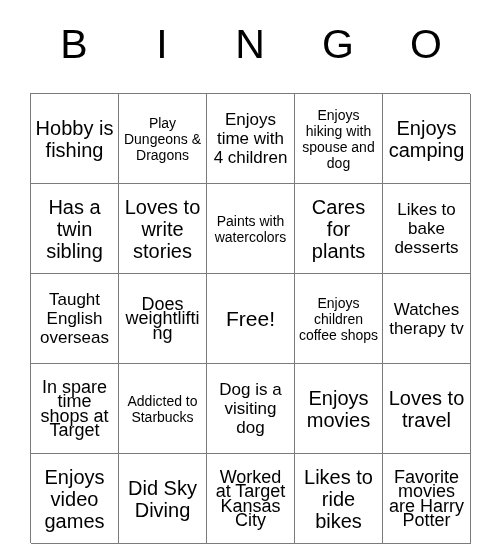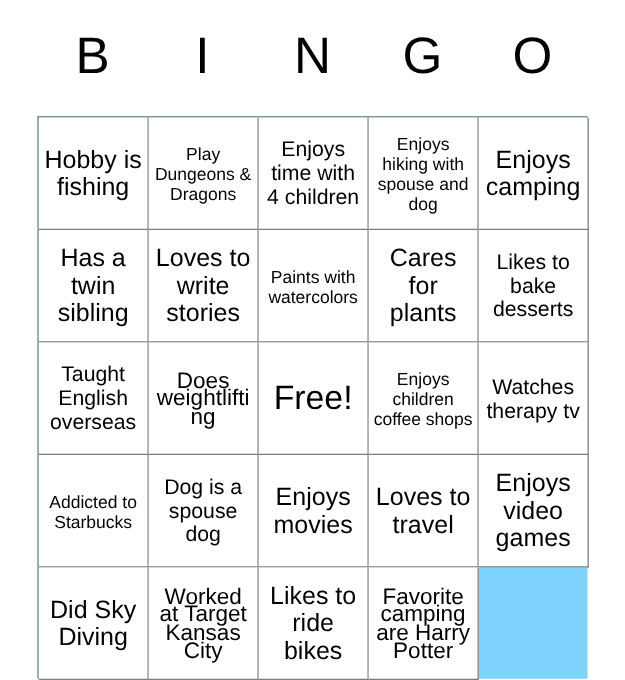--- a/index.html
+++ b/index.html
@@ -77,21 +77,21 @@
   .cell-text {
     display: block;
     width: 100%;
     text-align: center;
     color: #000000;
     word-wrap: break-word;
     hyphens: none;
   }
 
   
-  .fs-xl  { font-size: 27px; line-height: 29px; }
+  .fs-xl  { font-size: 21px; line-height: 29px; }
   .fs-lg  { font-size: 20px; line-height: 22px; }
   .fs-md  { font-size: 17px; line-height: 19px; }
   .fs-sm  { font-size: 14px; line-height: 16px; }
   .fs-xs  { font-size: 18px; line-height: 14.5px; }
 </style>
 </head>
 <body>
 
 <div class="card">
 
@@ -143,41 +143,44 @@
       <div class="bingo-cell">
         <span class="cell-text fs-xl">Free!</span>
       </div>
       <div class="bingo-cell">
         <span class="cell-text fs-sm">Enjoys children coffee shops</span>
       </div>
       <div class="bingo-cell">
         <span class="cell-text fs-md">Watches therapy tv</span>
       </div>
       <div class="bingo-cell">
+        <span class="cell-text fs-xs">In spare time shops at Target</span>
+      </div>
+      <div class="bingo-cell">
         <span class="cell-text fs-sm">Addicted to Starbucks</span>
       </div>
       <div class="bingo-cell">
-        <span class="cell-text fs-md">Dog is a spouse dog</span>
+        <span class="cell-text fs-md">Dog is a visiting dog</span>
       </div>
       <div class="bingo-cell">
         <span class="cell-text fs-lg">Enjoys movies</span>
       </div>
       <div class="bingo-cell">
         <span class="cell-text fs-lg">Loves to travel</span>
       </div>
       <div class="bingo-cell">
         <span class="cell-text fs-lg">Enjoys video games</span>
       </div>
       <div class="bingo-cell">
         <span class="cell-text fs-lg">Did Sky Diving</span>
       </div>
       <div class="bingo-cell">
         <span class="cell-text fs-xs">Worked at Target Kansas City</span>
       </div>
       <div class="bingo-cell">
         <span class="cell-text fs-lg">Likes to ride bikes</span>
       </div>
       <div class="bingo-cell">
-        <span class="cell-text fs-xs">Favorite camping are Harry Potter</span>
+        <span class="cell-text fs-xs">Favorite movies are Harry Potter</span>
       </div>
     </div>
 
 </div>
 
 </body></html>

